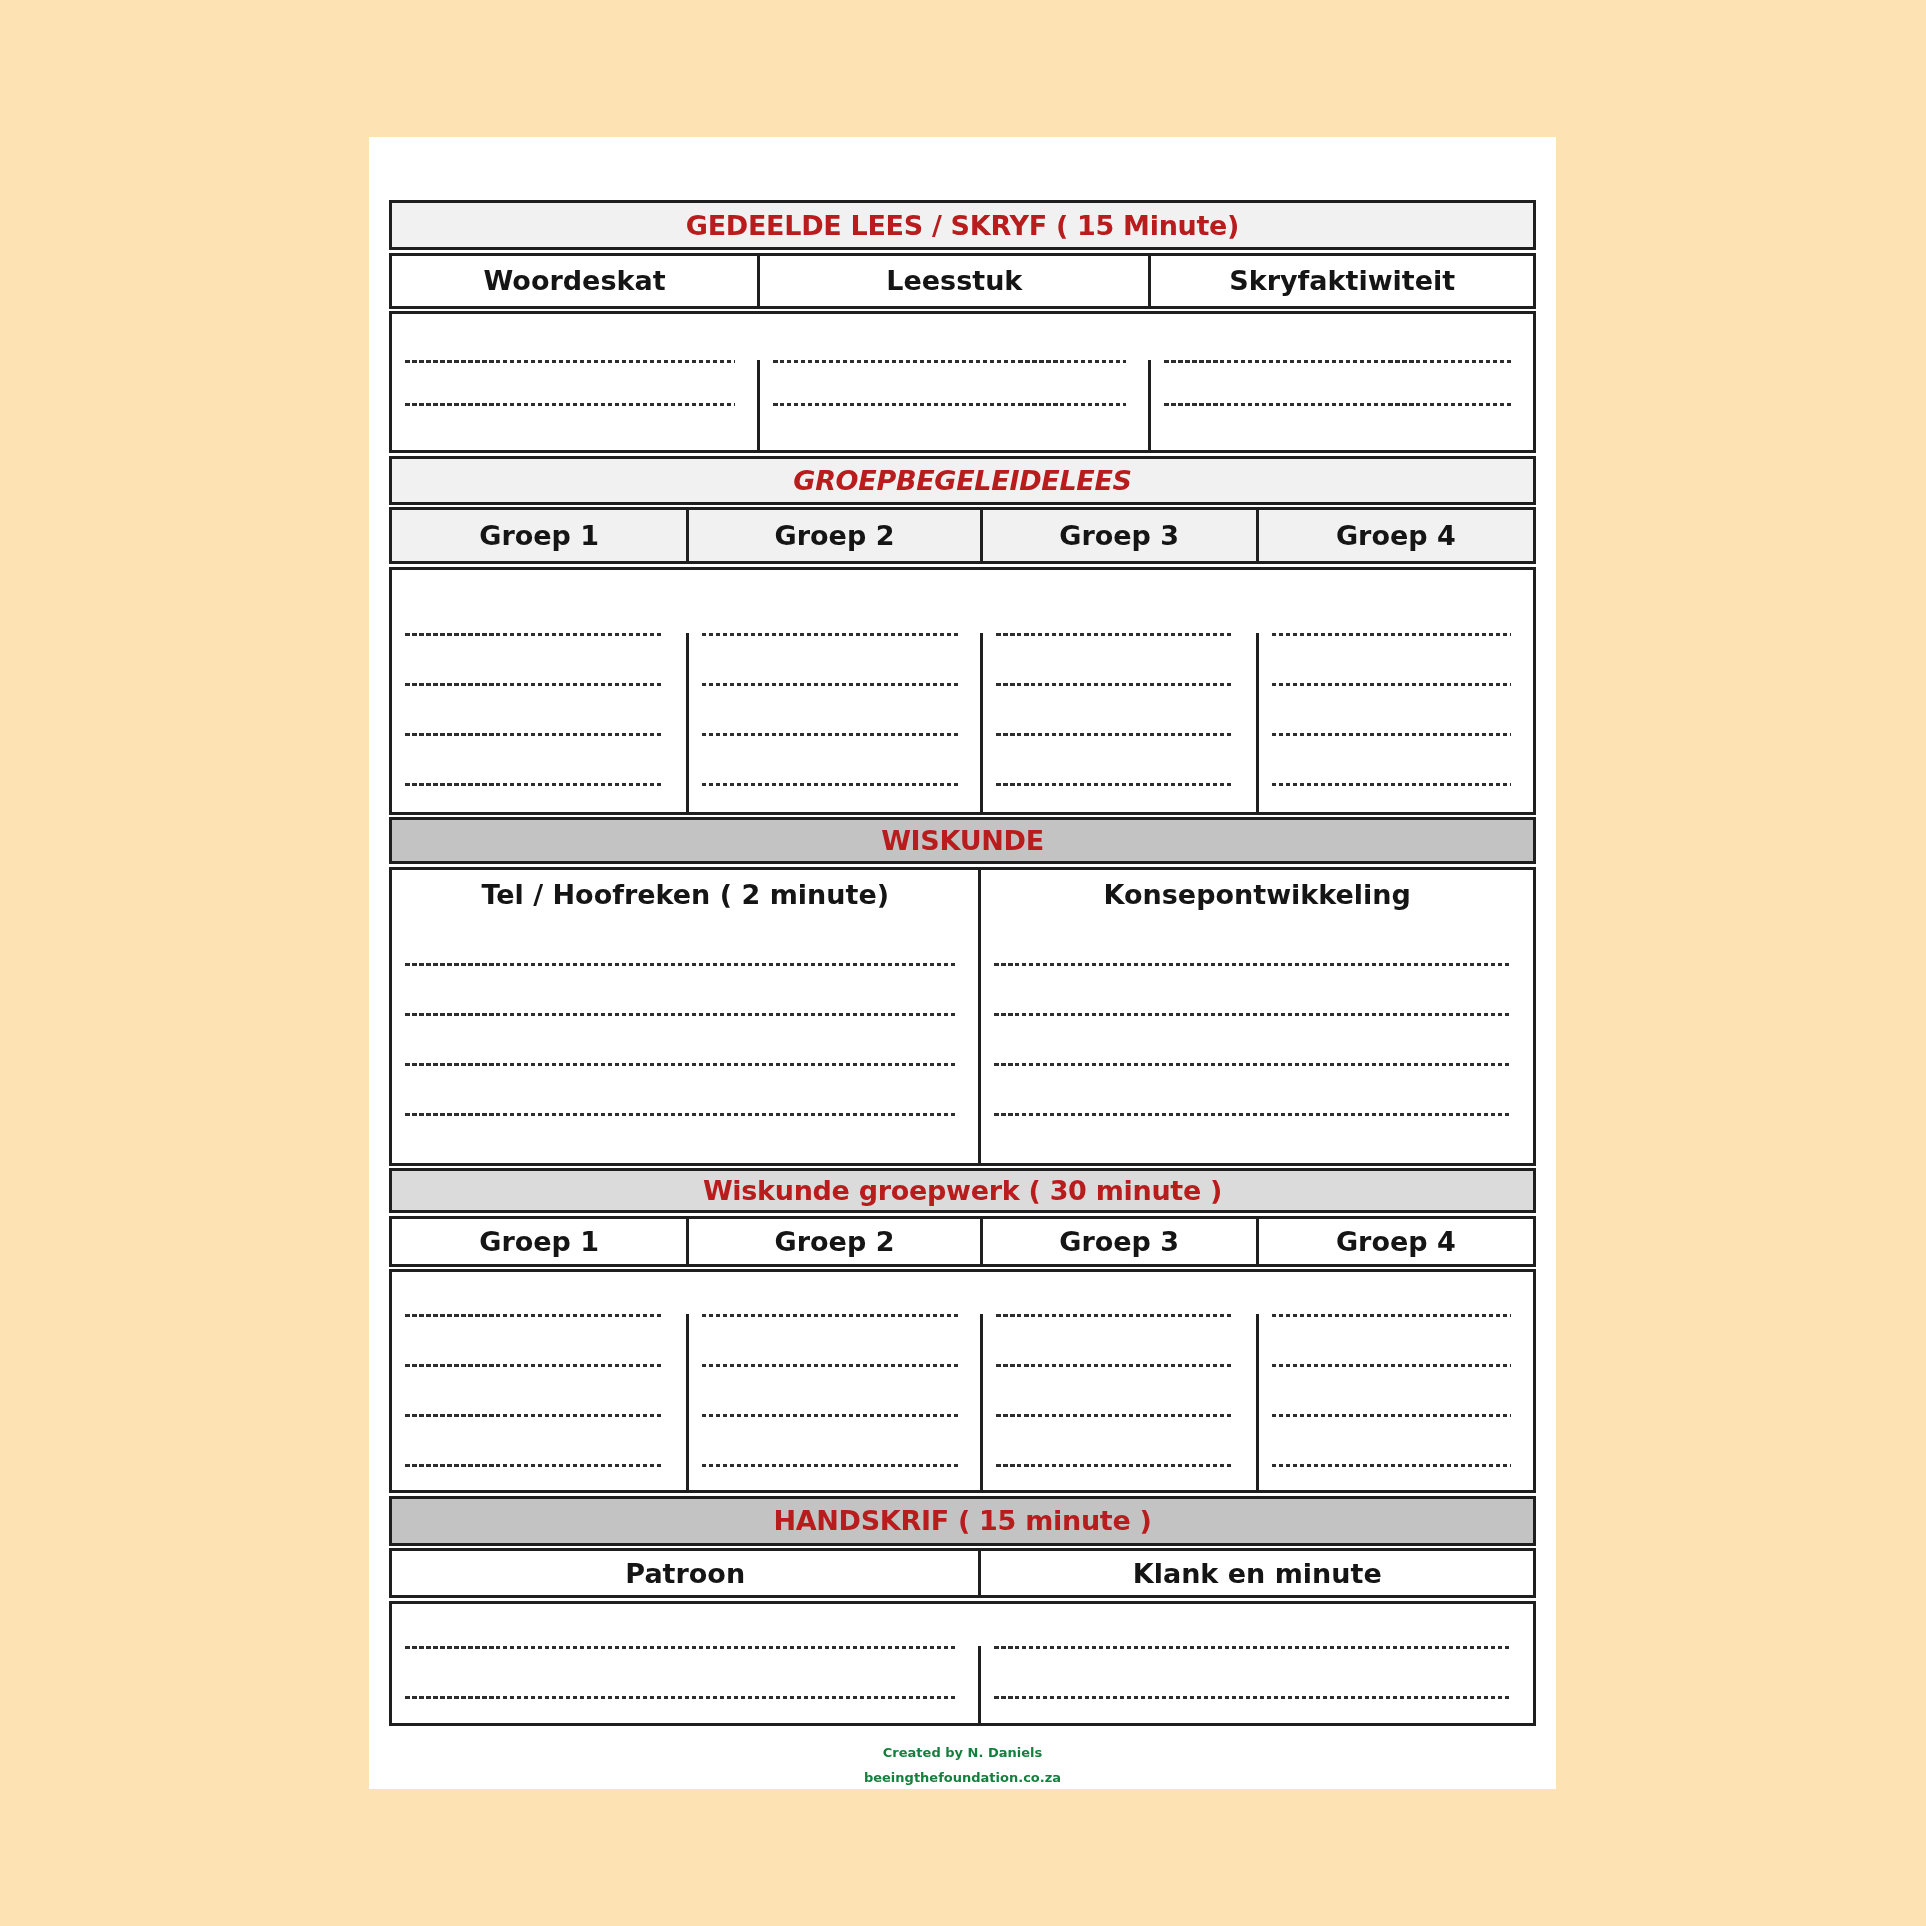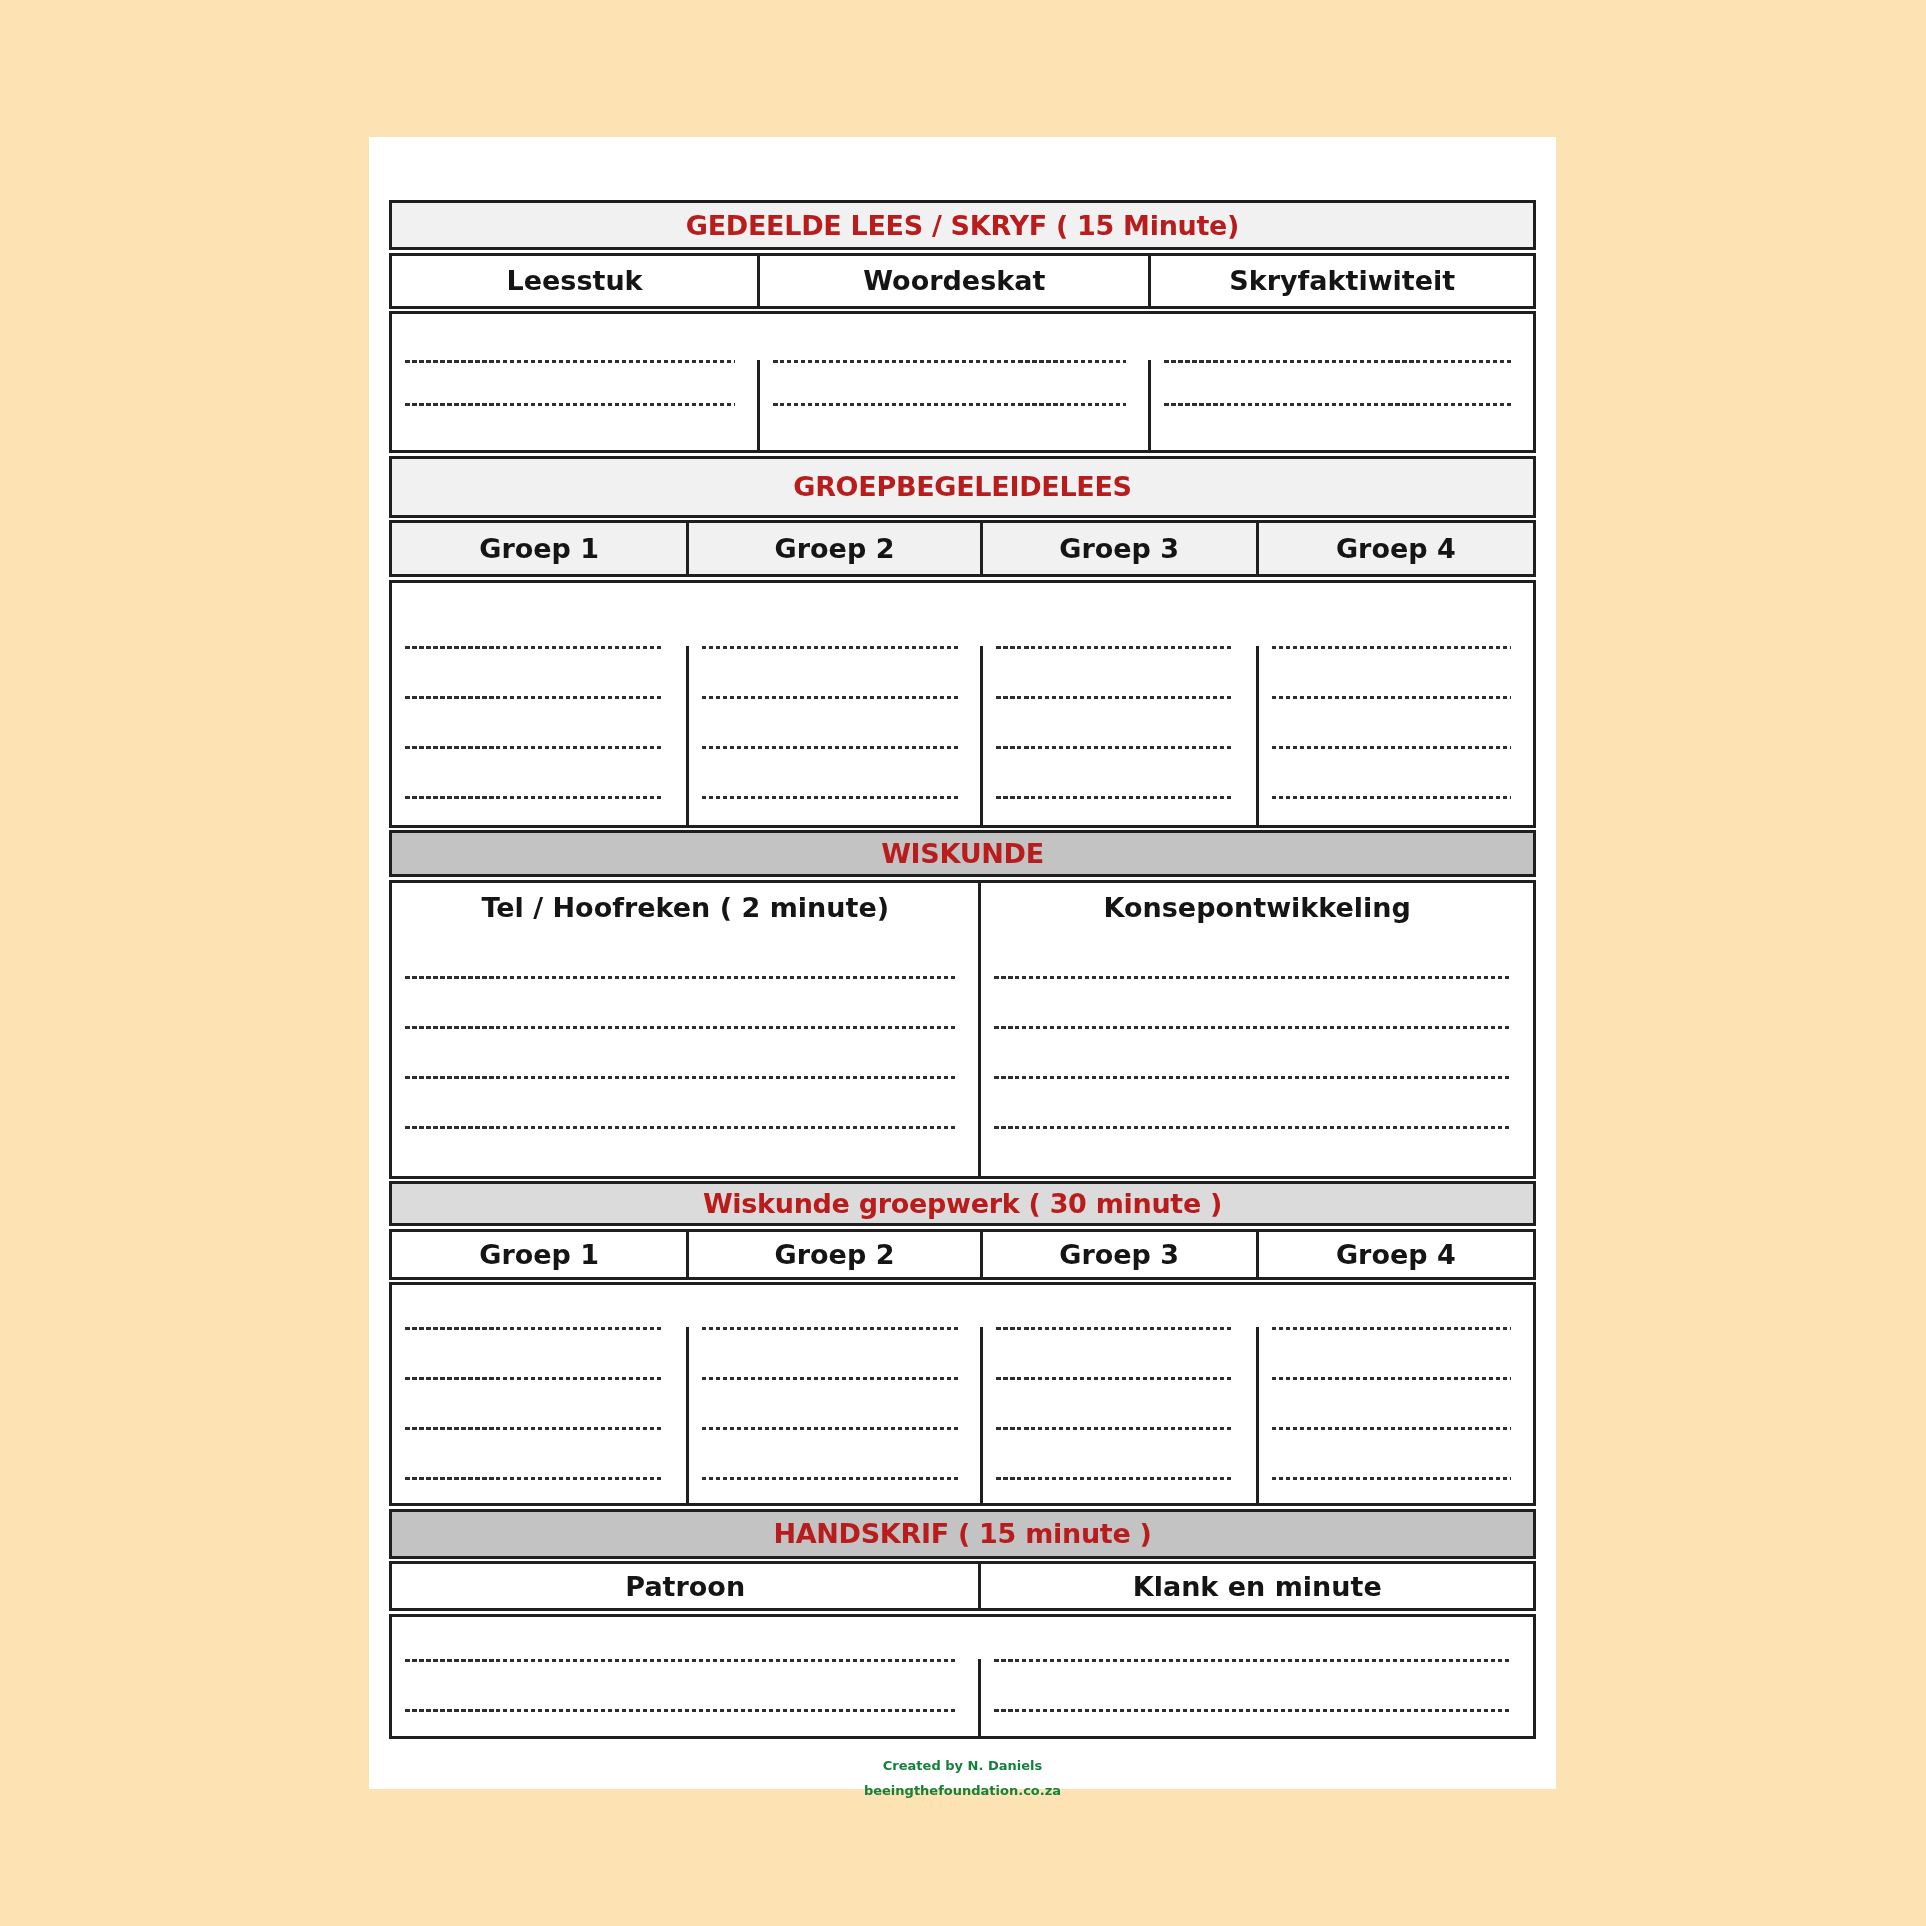--- a/index.html
+++ b/index.html
@@ -25,21 +25,21 @@
   .band{
     display:flex;align-items:center;justify-content:center;
     font-size:27px;font-weight:600;letter-spacing:-0.3px;color:#b91c1c;
     white-space:pre;
   }
   .band.light{background:var(--band-light,#f1f1f1);}
   .band.medium{background:var(--band-medium,#c3c3c3);}
   .band.soft{background:var(--band-soft,#dbdbdb);}
   .row.light{background:var(--band-light,#f1f1f1);}
   .bandA{height:50px;} .subA{height:56px;} .contentA{height:142px;}
-  .bandB{height:62px;} .subB{height:57px;} .contentB{height:248px;}
+  .bandB{height:49px;font-style:italic;} .subB{height:57px;} .contentB{height:248px;}
   .bandC{height:47px;} .contentC{height:299px;}
   .bandD{height:45px;} .subD{height:51px;} .contentD{height:224px;}
   .bandE{height:50px;} .subE{height:50px;} .contentE{height:125px;}
   .cols{display:flex;align-items:stretch;}
   .col{box-sizing:border-box;min-width:0;}
   .col + .col{border-left:3px solid var(--border,#1f1f1f);}
   .sub .col{
     display:flex;align-items:center;justify-content:center;
     font-size:27px;font-weight:600;color:#151515;white-space:pre;
   }
@@ -77,22 +77,22 @@
 </head>
 <body>
 
 <div class="canvas">
   <div class="paper">
     <div class="sheet">
 
       <section>
         <div class="row band light bandA">GEDEELDE LEES / SKRYF ( 15 Minute)</div>
         <div class="row cols sub colsA subA">
+          <div class="col">Woordeskat</div>
           <div class="col">Leesstuk</div>
-          <div class="col">Woordeskat</div>
           <div class="col">Skryfaktiwiteit</div>
         </div>
         <div class="row cols colsA contentA">
           <div class="col">
               <div class="dash"></div>
               <div class="dash"></div>
             </div>
           <div class="col">
               <div class="dash"></div>
               <div class="dash"></div>

